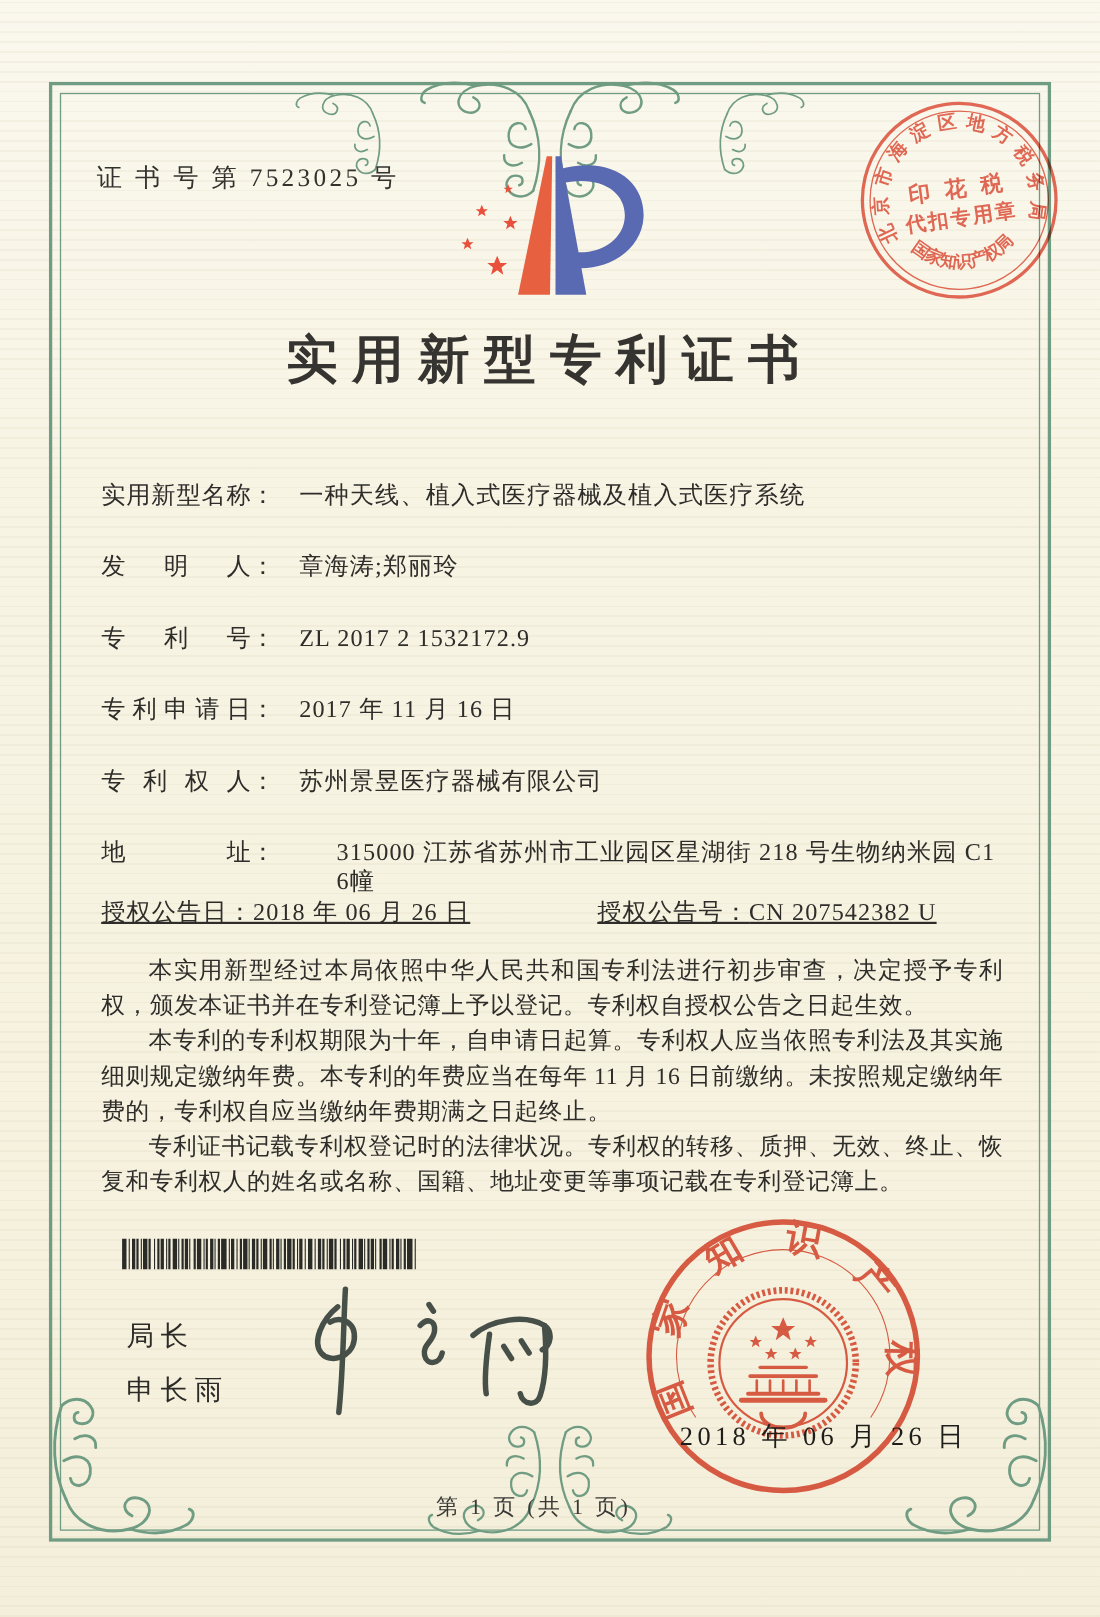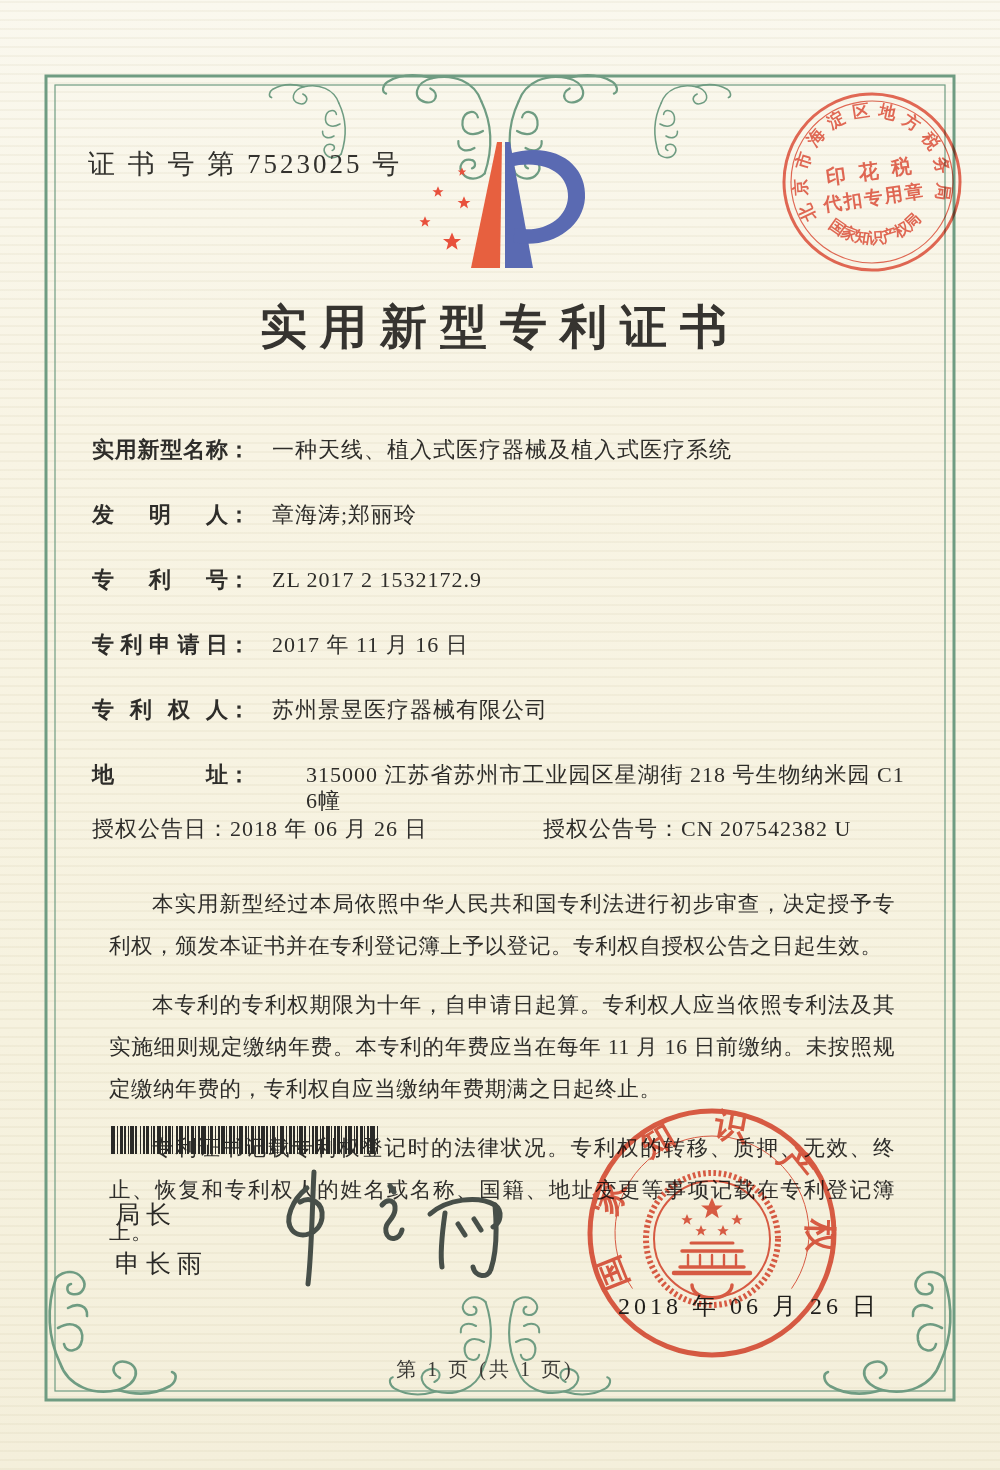--- a/index.html
+++ b/index.html
@@ -6,37 +6,37 @@
   .page{
     position:relative;width:1000px;height:1470px;margin:0 auto;overflow:hidden;
     background:
       repeating-linear-gradient(0deg, rgba(186,176,138,0.10) 0 1.5px, rgba(255,255,255,0) 1.5px 9px),
       linear-gradient(180deg,#faf8ee 0%,#f8f4e4 30%,#f6f2df 70%,#f4efdb 100%);
     font-family:"Liberation Serif","DejaVu Serif",serif;color:#2e2d2a;
   }
   svg{display:block}
   .abs{position:absolute}
   
-  .cert-no{left:88px;top:146px;font-size:27px;letter-spacing:3px;color:#33322e;}
+  .cert-no{left:88px;top:146px;font-size:23px;letter-spacing:3px;color:#33322e;}
   .title{left:0;right:0;top:296px;text-align:center;font-size:47px;font-weight:700;
          letter-spacing:13px;color:#363430;margin:0;}
   
   .fields{left:92px;top:437px;width:818px;font-size:22px;}
   .row{display:flex;margin-bottom:39px;line-height:26px;}
   .row.addr{margin-bottom:0;gap:34px;}
-  .lbl{width:158px;flex:0 0 158px;display:inline-flex;font-weight:bold;}
+  .lbl{width:158px;flex:0 0 158px;display:inline-flex;}
   .lbl-text{flex:1;text-align:justify;text-align-last:justify;}
   .val{margin-left:22px;letter-spacing:1px;}
   .val .line2{display:block;}
   .grant{left:92px;top:814px;width:818px;font-size:22px;height:30px;}
-  .pair{position:absolute;top:0;white-space:nowrap;letter-spacing:1px;}
+  .pair{position:absolute;top:0;white-space:nowrap;letter-spacing:1px;text-decoration:underline;}
   .pair.p1{left:0;} .pair.p2{left:451px;}
   
   .paras{left:92px;top:866px;width:820px;font-size:21.5px;}
-  .paras p{margin:17px;text-indent:2em;line-height:42px;letter-spacing:0.6px;text-align:justify;}
+  .paras p{margin:0;text-indent:2em;line-height:32px;letter-spacing:0.6px;text-align:justify;}
   
   .director{left:115px;top:1198px;font-size:25px;letter-spacing:6px;color:#2c2b28;}
   .director .name{margin-top:16px;}
   .seal-date{left:618px;top:1290px;font-size:24px;letter-spacing:4px;color:#1e1d1a;z-index:6;}
   .footer{left:0;right:70px;top:1356px;text-align:center;font-size:20px;letter-spacing:3px;color:#3a3935;padding-left:40px;}
   .stamp{mix-blend-mode:multiply;opacity:0.93;}
   .seal-big{mix-blend-mode:multiply;opacity:0.95;z-index:5;}
   .sig{z-index:4;}
 </style>
 </head>

